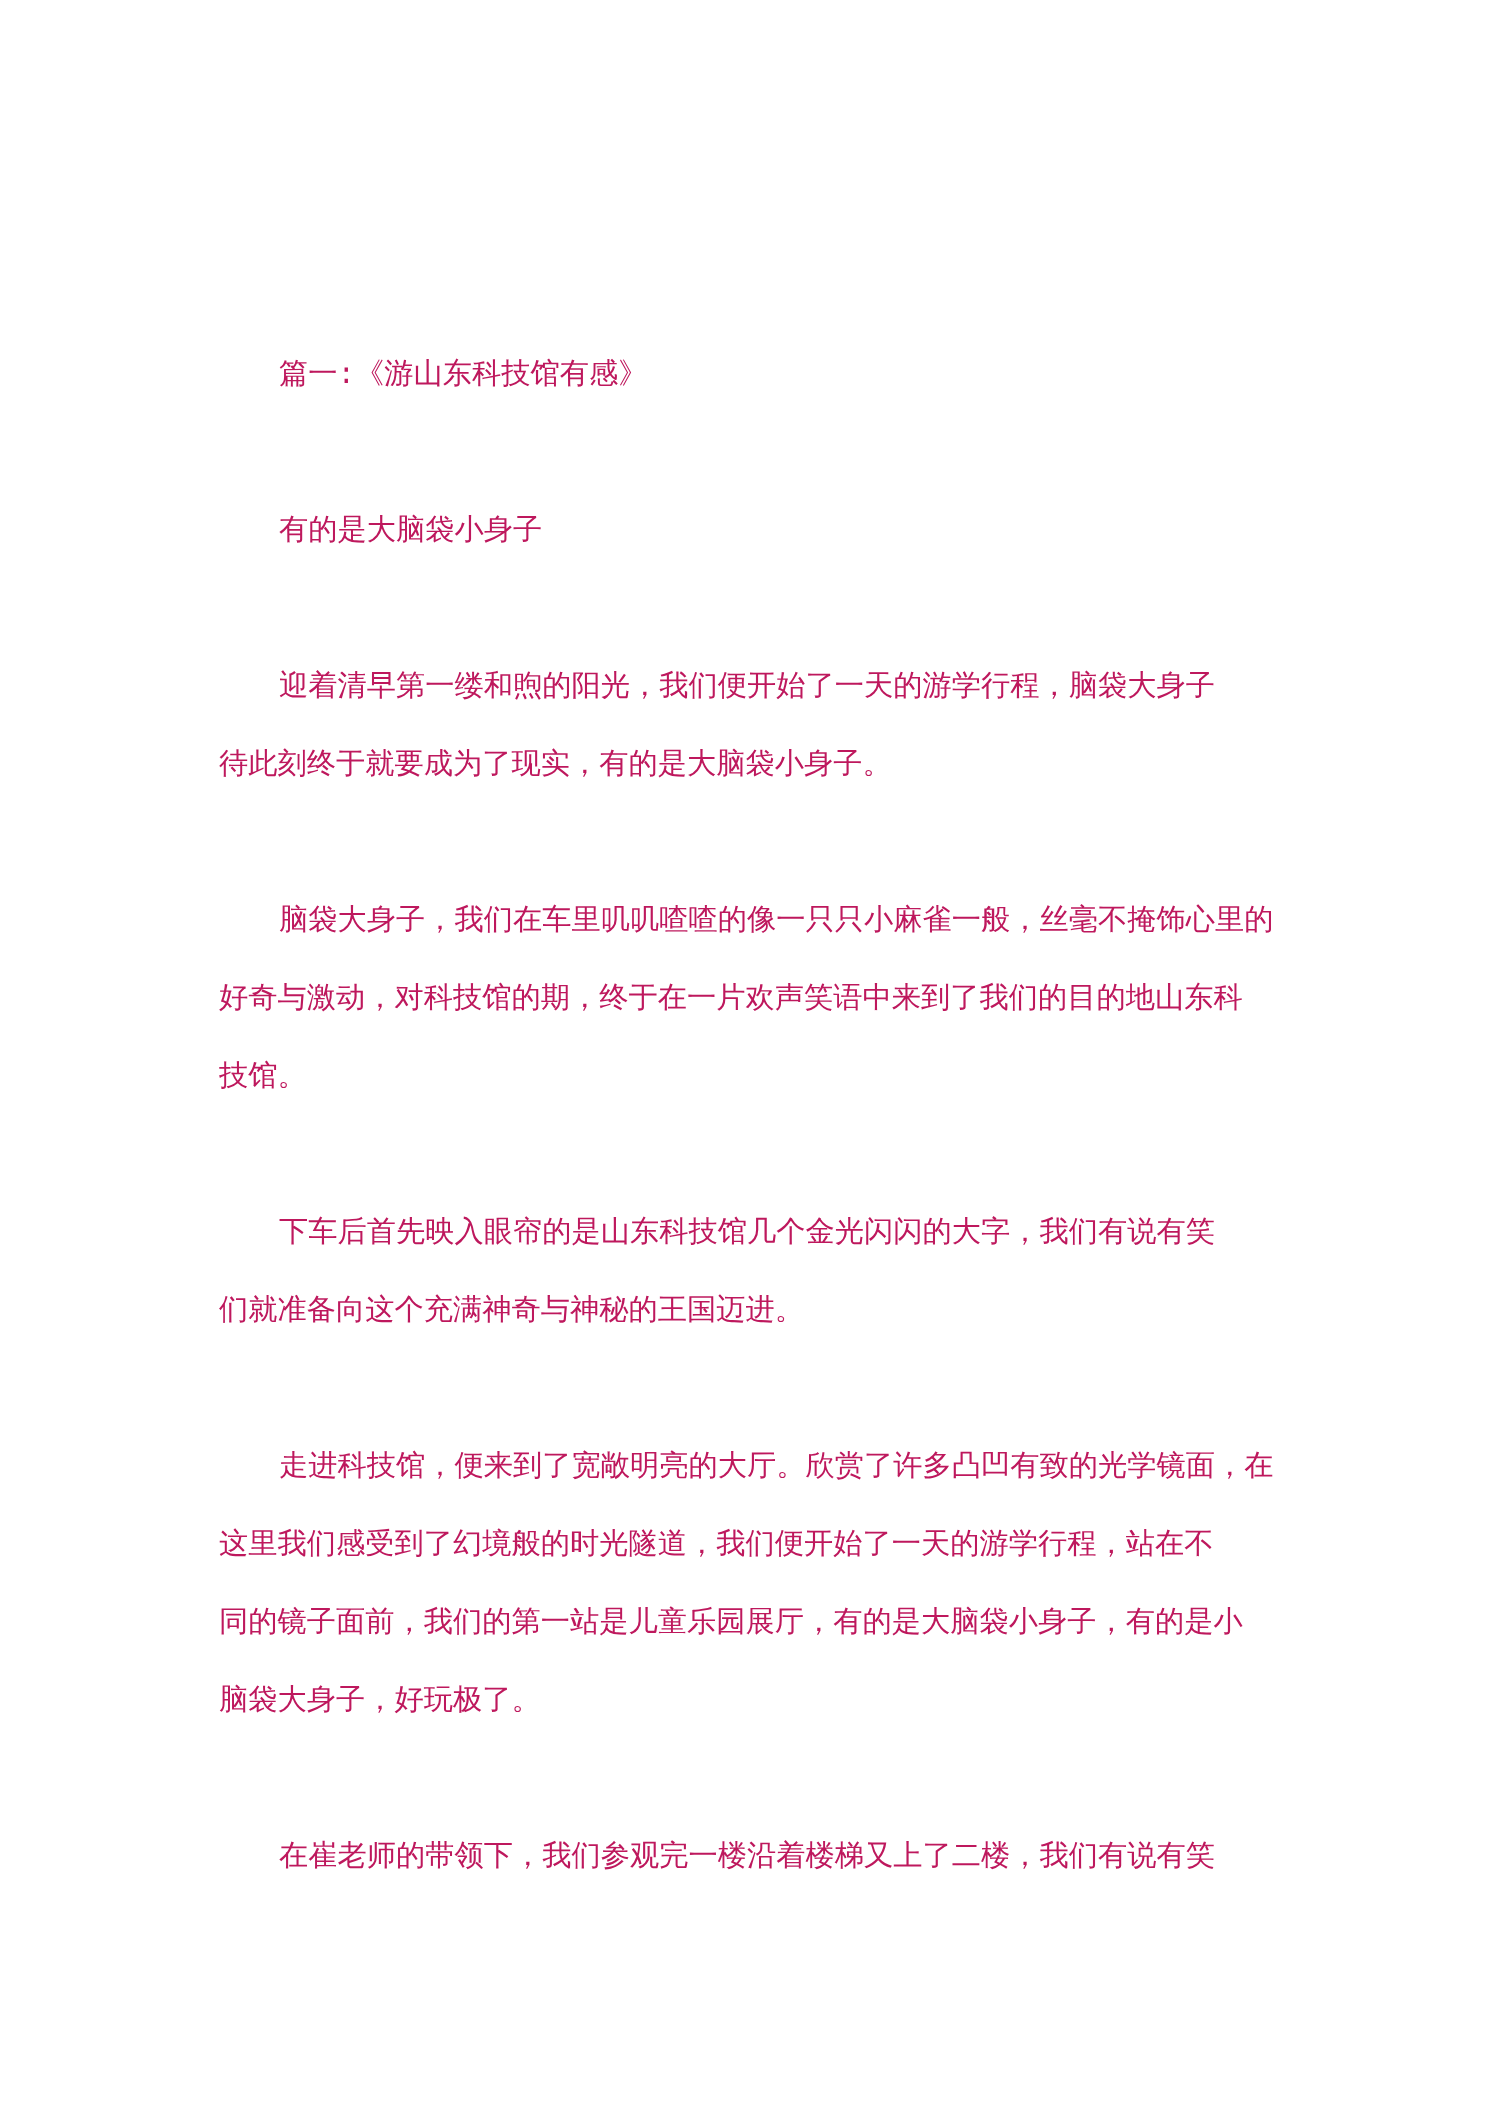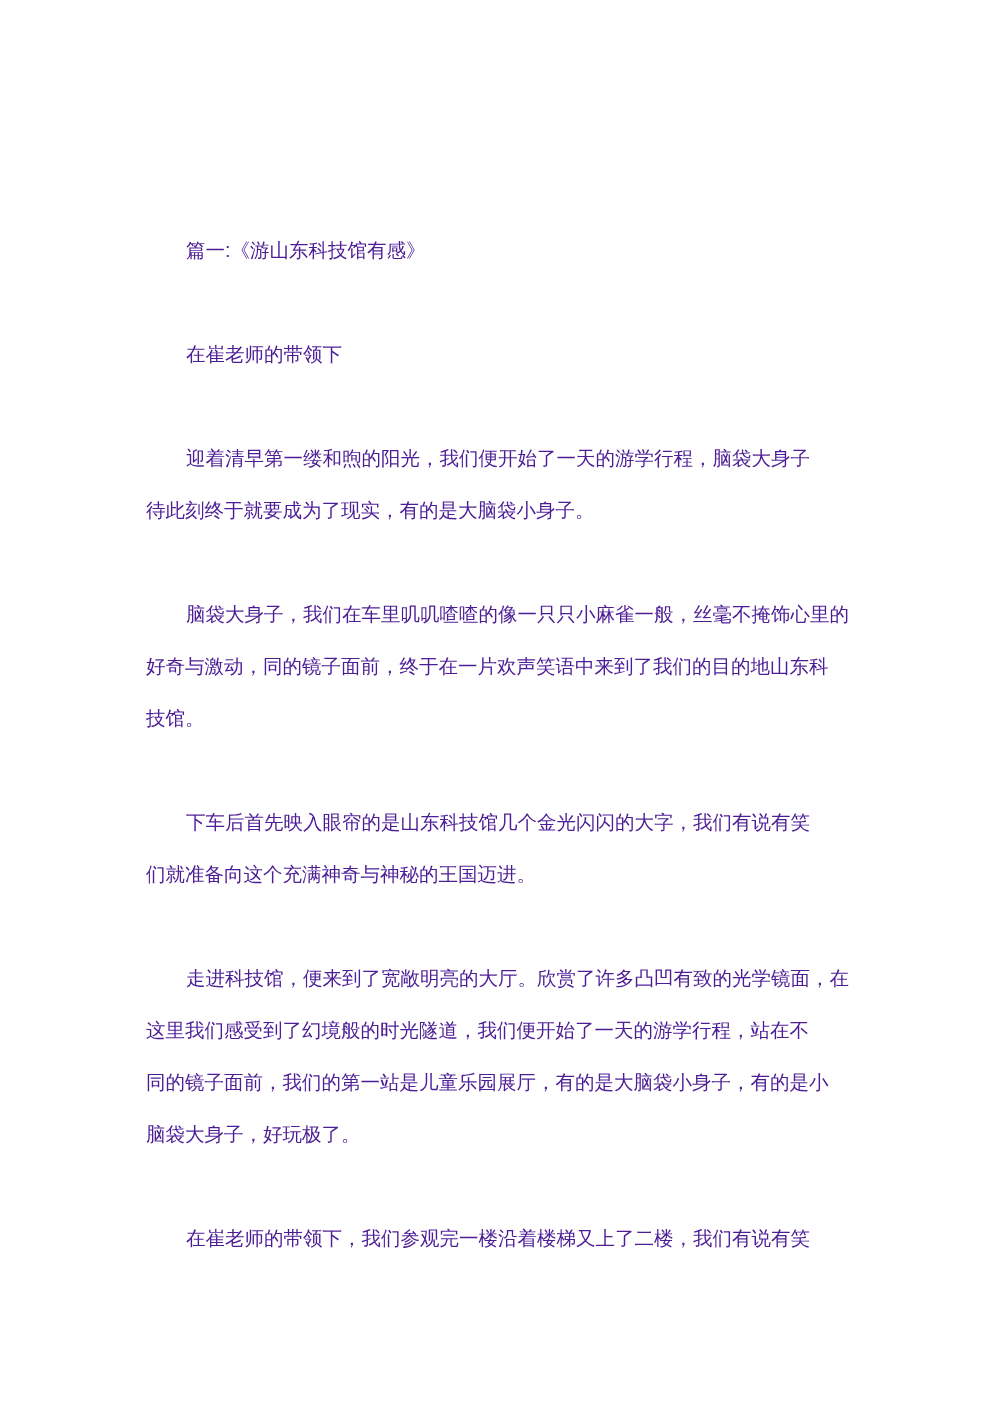--- a/index.html
+++ b/index.html
@@ -2,43 +2,43 @@
 <html><head>
   <meta charset="utf-8">
   <style>
     html, body { margin: 0; padding: 0; background: #ffffff; }
     body { width: 993px; height: 1404px; position: relative; overflow: hidden; }
     .page { position: absolute; left: 146px; top: 0; width: 702px; }
     .line {
       position: absolute;
       left: 0;
       white-space: nowrap;
-      font-family: Liberation Sans, sans-serif;
+      font-family: Liberation Mono, monospace;
       font-size: 19.5px;
       line-height: 24px;
-      color: #4c1d95;
+      color: #be185d;
       letter-spacing: 0px;
     }
     .indent { left: 40px; }
   </style>
 </head>
 <body>
 
 <div class="page">
   <div class="line indent" style="top:238px">篇一:《游山东科技馆有感》</div>
-  <div class="line indent" style="top:342px">在崔老师的带领下</div>
+  <div class="line indent" style="top:342px">有的是大脑袋小身子</div>
 
   <div>
     <div class="line indent" style="top:446px">迎着清早第一缕和煦的阳光，我们便开始了一天的游学行程，脑袋大身子</div>
     <div class="line" style="top:498px">待此刻终于就要成为了现实，有的是大脑袋小身子。</div>
   </div>
 
   <div>
     <div class="line indent" style="top:602px">脑袋大身子，我们在车里叽叽喳喳的像一只只小麻雀一般，丝毫不掩饰心里的</div>
-    <div class="line" style="top:654px">好奇与激动，同的镜子面前，终于在一片欢声笑语中来到了我们的目的地山东科</div>
+    <div class="line" style="top:654px">好奇与激动，对科技馆的期，终于在一片欢声笑语中来到了我们的目的地山东科</div>
     <div class="line" style="top:706px">技馆。</div>
   </div>
 
   <div>
     <div class="line indent" style="top:810px">下车后首先映入眼帘的是山东科技馆几个金光闪闪的大字，我们有说有笑</div>
     <div class="line" style="top:862px">们就准备向这个充满神奇与神秘的王国迈进。</div>
   </div>
 
   <div>
     <div class="line indent" style="top:966px">走进科技馆，便来到了宽敞明亮的大厅。欣赏了许多凸凹有致的光学镜面，在</div>

